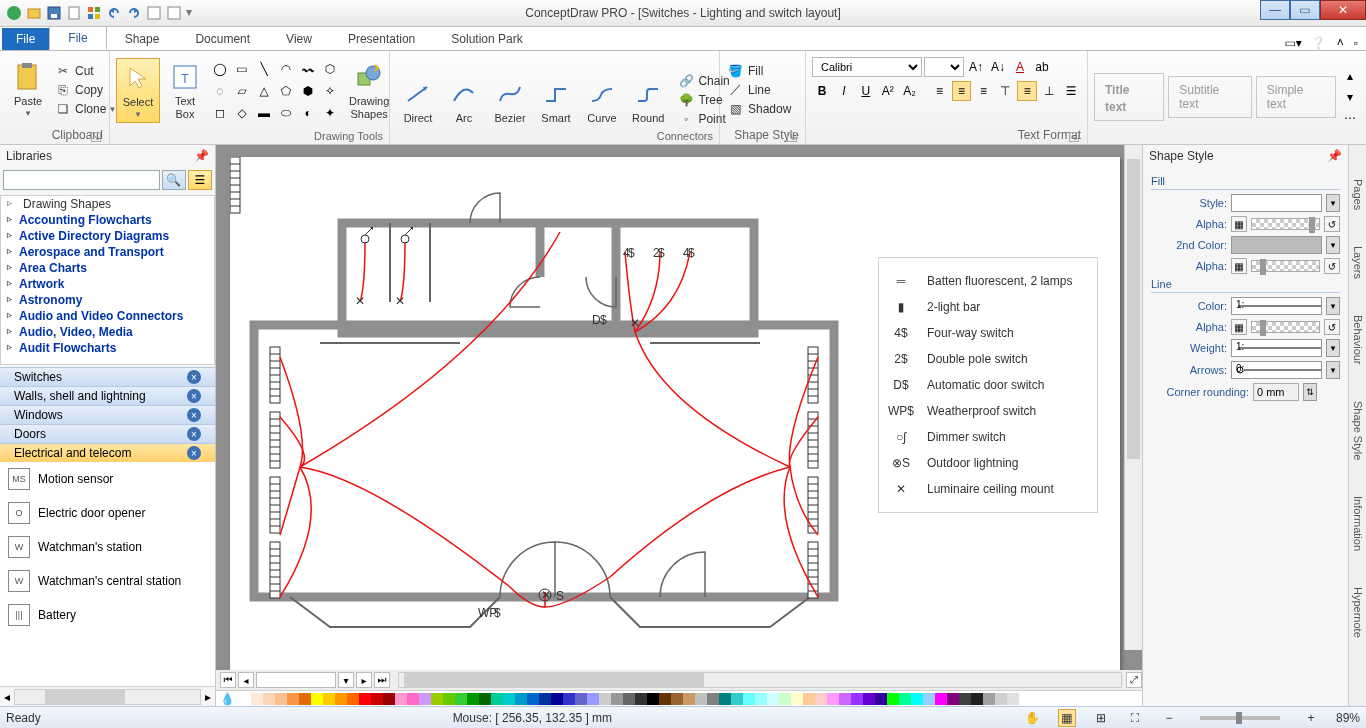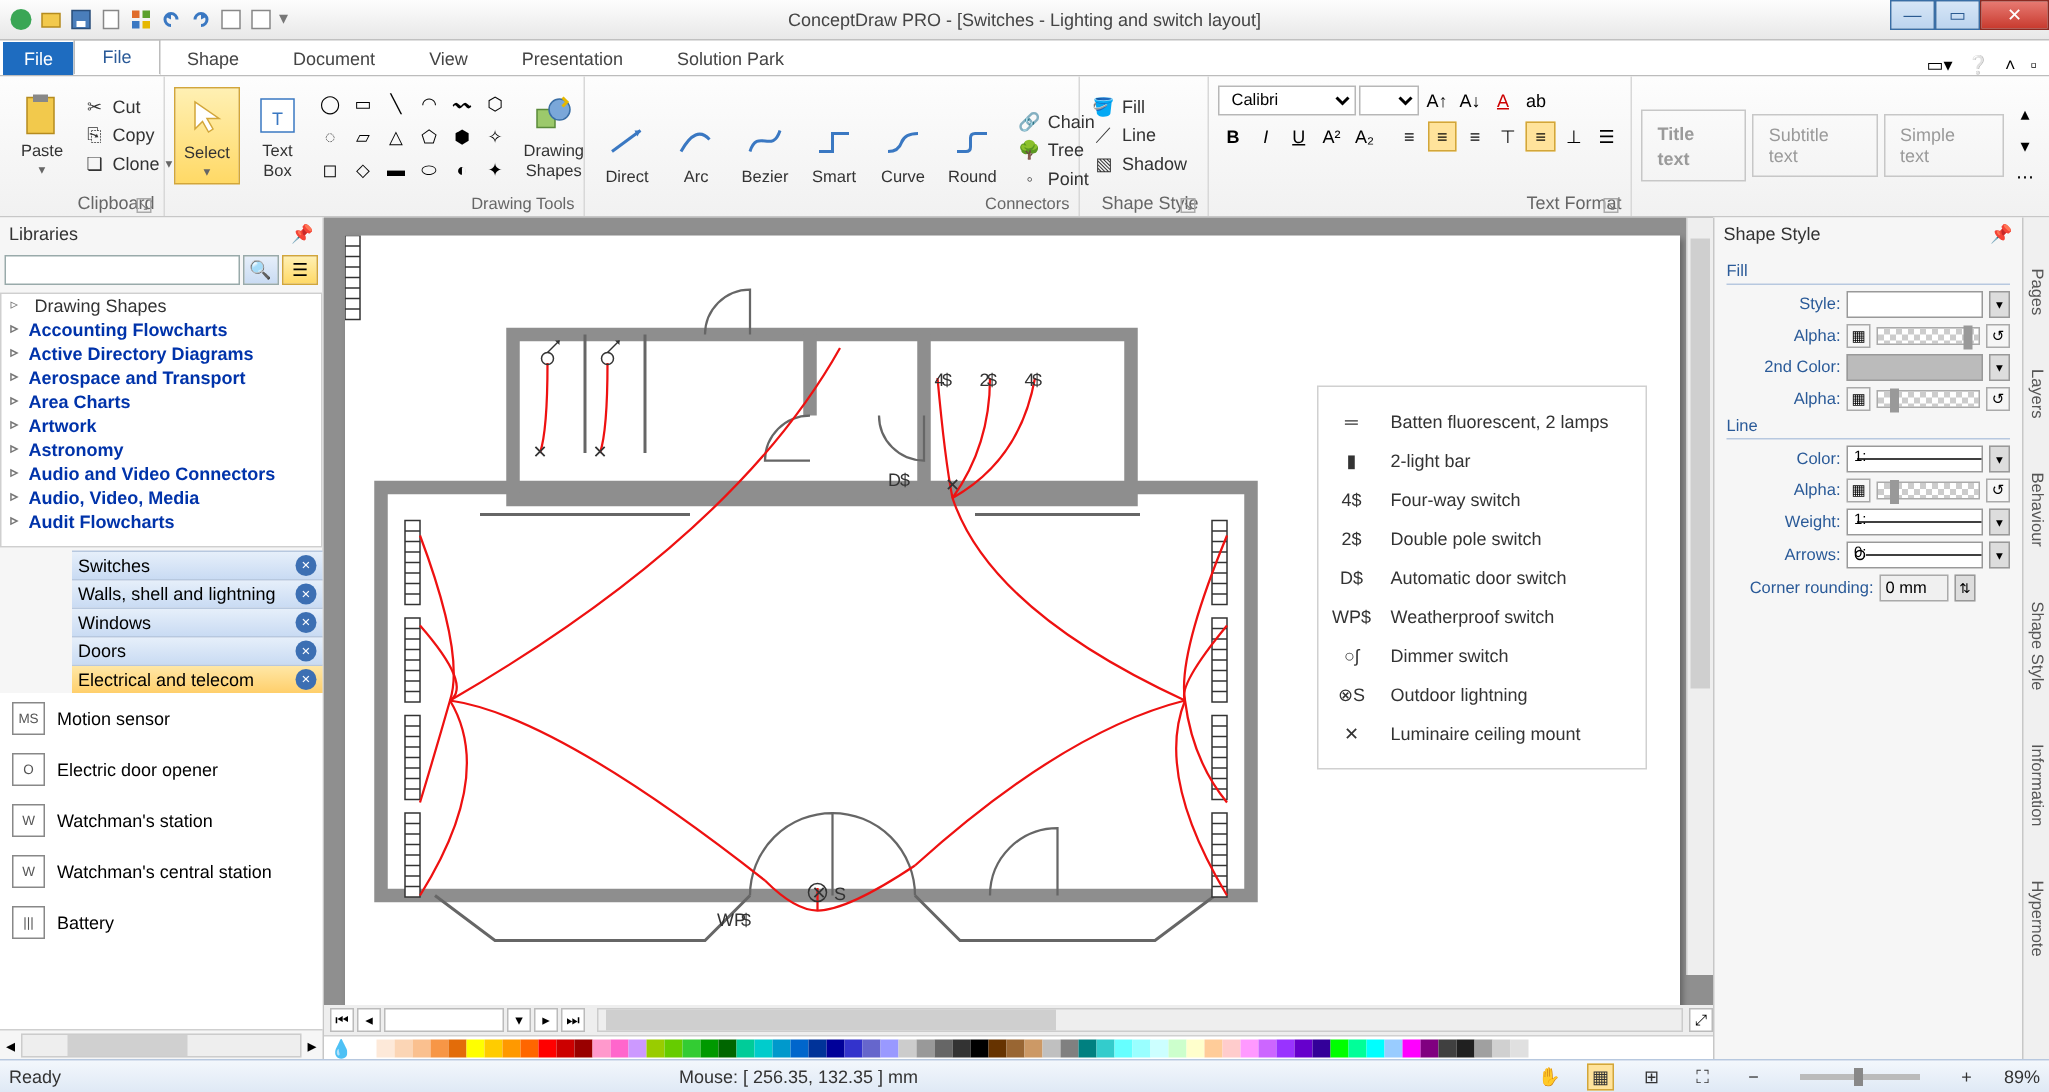--- a/index.html
+++ b/index.html
@@ -55,21 +55,21 @@
 .search-row { display:flex; gap: 2px; padding: 3px; }
 .search-row input { flex:1; border:1px solid #9aa; height:20px; }
 .sqbtn { width: 24px; height: 20px; border:1px solid #9aa; background: linear-gradient(#e6effa,#c9dbf3); display:flex; align-items:center; justify-content:center; }
 .sqbtn.active { background: linear-gradient(#fff0b3,#ffd966); border-color:#d2a63a; }
 .tree { flex:0 0 auto; height: 170px; overflow-y: scroll; background:#fff; border:1px solid #cfcfcf; margin:2px 0; }
 .tree-item { padding: 1px 4px 1px 18px; color:#0033aa; position:relative; cursor:default; }
 .tree-item.head { color:#333; padding-left:22px;}
 .tree-item.bold { font-weight:700; }
 .tree-item::before { content:"▹"; position:absolute; left:6px; color:#777; font-size:10px; }
 .liblist { }
-.librow { display:flex; align-items:center; padding: 2px 4px; background: linear-gradient(#e6effa,#c9dbf3); border-top:1px solid #b7c8df;margin-left:48px; }
+.librow { display:flex; align-items:center; padding: 2px 14px; background: linear-gradient(#e6effa,#c9dbf3); border-top:1px solid #b7c8df; }
 .librow.sel { background: linear-gradient(#ffe7a6,#ffcf6b); }
 .librow .x { margin-left:auto; width:14px; height:14px; border-radius:7px; background:#3c6fb3; color:#fff; display:flex; align-items:center; justify-content:center; font-size:10px; }
 .shapes { flex:1; overflow:auto; background:#fff; }
 .shape-item { display:flex; align-items:center; gap:8px; padding: 6px 8px; }
 .shape-item .sicon { width:22px; height:22px; border:1px solid #888; display:flex; align-items:center; justify-content:center; font-size:9px; color:#555; background:#fff; }
 .left-hscroll { height: 20px; border-top:1px solid #cfcfcf; display:flex; align-items:center; }
 .left-hscroll .track { flex:1; height: 16px; background: #eee; border:1px solid #ccc; position:relative; }
 .left-hscroll .thumb { position:absolute; left: 30px; width: 80px; top:0; bottom:0; background:#d0d0d0; }
 
 
@@ -380,21 +380,21 @@
             <span>Shadow</span>
           </div>
     </div>
       </div>
     <div class="rgroup-label"><span>Shape Style</span><span class="launcher">↘</span></div>
   </div>
 
   <div class="rgroup" style="width:282px">
     <div class="rgroup-body" style="flex-direction:column; align-items:stretch; gap:4px; padding-top:4px">
       <div class="fmt-row">
-        <select class="fontsel" style="width:92px"><option>Calibri</option></select>
+        <select class="fontsel" style="width:110px"><option>Calibri</option></select>
         <select class="fontsel" style="width:40px"><option>11</option></select>
         <div class="fmt-btn">A↑</div>
         <div class="fmt-btn">A↓</div>
         <div class="fmt-btn" style="color:#c00; text-decoration:underline">A</div>
         <div class="fmt-btn">ab</div>
       </div>
       <div class="fmt-row">
         <div class="fmt-btn">
             <b>B</b>
           </div>

